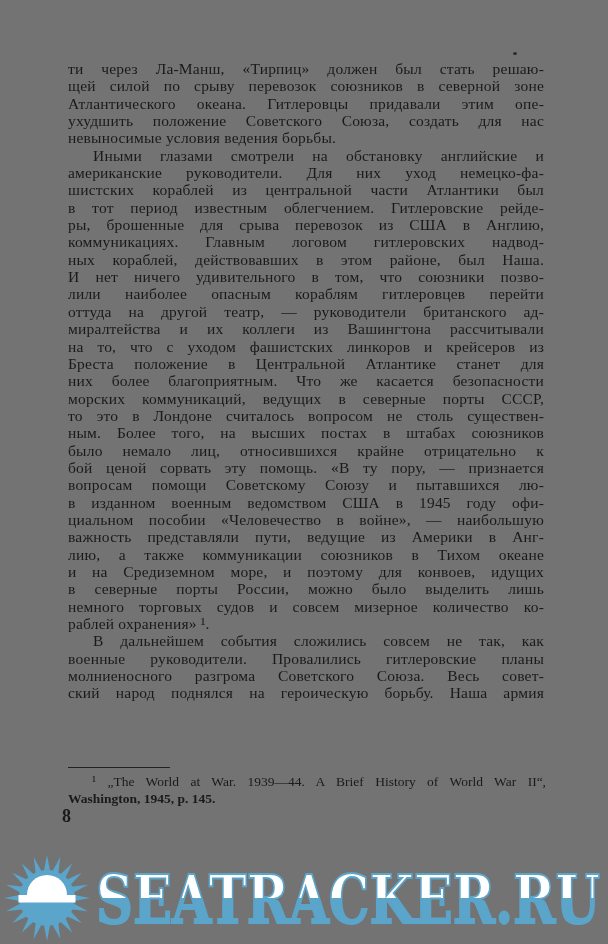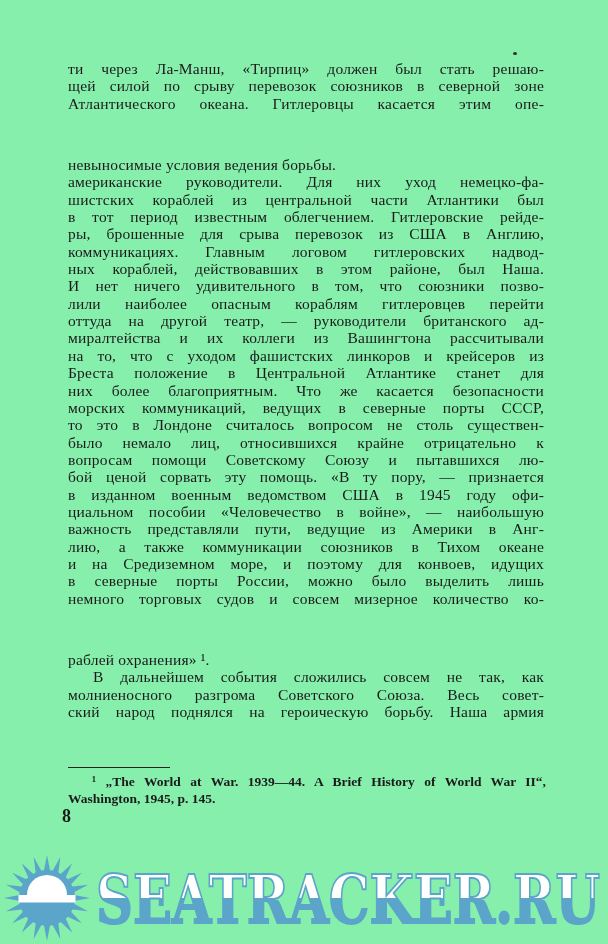--- a/index.html
+++ b/index.html
@@ -1,49 +1,49 @@
 <!DOCTYPE html>
 <html style="--ink: #1a1a1a; --wm: #5ba4ca;"><head>
 <meta charset="utf-8">
 <style>
   html,body { margin:0; padding:0; background:#e8e8e8; }
   .page {
     position:relative;
     width:608px; height:944px;
-    background:#86efac;
+    background:#737373;
     overflow:hidden;
     font-family:"Liberation Serif","DejaVu Serif",serif;
     color:var(--ink,#1a1a1a);
     margin:0 auto;
   }
   .text-block { position:absolute; left:68px; top:60px; width:476px; }
   .line {
     font-size:15.5px;
     line-height:17.35px;
     letter-spacing:0.2px;
     text-align:justify;
     text-align-last:justify;
     white-space:normal;
   }
   .line.indent { text-indent:25px; }
-  .line.last   { text-align-last:left;margin-top:44px; }
+  .line.last   { text-align-last:left; }
 
   .footnote-rule {
     position:absolute; left:68px; top:767px;
     width:102px; height:0;
     border-top:1.6px solid #222;
   }
   .footnote { position:absolute; left:68px; top:773px; width:478px; }
   .fline {
     font-size:13.5px;
     line-height:17px;
     text-align:justify;
     text-align-last:justify;
   }
-  .fline.indent { text-indent:24px;font-weight:bold; }
+  .fline.indent { text-indent:24px; }
   .fline.last   { text-align-last:left;font-weight:bold; }
 
   .page-number {
     position:absolute; left:62px; top:806px;
     font-size:18px; font-weight:700;
   }
 
   .speck {
     position:absolute; left:513px; top:52px;
     width:4px; height:3px; border-radius:50%;
@@ -68,49 +68,53 @@
 </head>
 <body>
 
 <div class="page">
 
   <div class="speck"></div>
 
   <div class="text-block" id="body-text">
       <div class="line">ти через Ла-Манш, «Тирпиц» должен был стать решаю-</div>
       <div class="line">щей силой по срыву перевозок союзников в северной зоне</div>
-      <div class="line">Атлантического океана. Гитлеровцы касается этим опе-</div>
+      <div class="line">Атлантического океана. Гитлеровцы придавали этим опе-</div>
+      <div class="line">ухудшить положение Советского Союза, создать для нас</div>
       <div class="line last">невыносимые условия ведения борьбы.</div>
+      <div class="line indent">Иными глазами смотрели на обстановку английские и</div>
       <div class="line">американские руководители. Для них уход немецко-фа-</div>
       <div class="line">шистских кораблей из центральной части Атлантики был</div>
       <div class="line">в тот период известным облегчением. Гитлеровские рейде-</div>
       <div class="line">ры, брошенные для срыва перевозок из США в Англию,</div>
       <div class="line">коммуникациях. Главным логовом гитлеровских надвод-</div>
       <div class="line">ных кораблей, действовавших в этом районе, был Наша.</div>
       <div class="line">И нет ничего удивительного в том, что союзники позво-</div>
       <div class="line">лили наиболее опасным кораблям гитлеровцев перейти</div>
       <div class="line">оттуда на другой театр, — руководители британского ад-</div>
       <div class="line">миралтейства и их коллеги из Вашингтона рассчитывали</div>
       <div class="line">на то, что с уходом фашистских линкоров и крейсеров из</div>
       <div class="line">Бреста положение в Центральной Атлантике станет для</div>
       <div class="line">них более благоприятным. Что же касается безопасности</div>
       <div class="line">морских коммуникаций, ведущих в северные порты СССР,</div>
       <div class="line">то это в Лондоне считалось вопросом не столь существен-</div>
+      <div class="line">ным. Более того, на высших постах в штабах союзников</div>
       <div class="line">было немало лиц, относившихся крайне отрицательно к</div>
+      <div class="line">бой ценой сорвать эту помощь. «В ту пору, — признается</div>
       <div class="line">вопросам помощи Советскому Союзу и пытавшихся лю-</div>
-      <div class="line">бой ценой сорвать эту помощь. «В ту пору, — признается</div>
       <div class="line">в изданном военным ведомством США в 1945 году офи-</div>
       <div class="line">циальном пособии «Человечество в войне», — наибольшую</div>
       <div class="line">важность представляли пути, ведущие из Америки в Анг-</div>
       <div class="line">лию, а также коммуникации союзников в Тихом океане</div>
       <div class="line">и на Средиземном море, и поэтому для конвоев, идущих</div>
       <div class="line">в северные порты России, можно было выделить лишь</div>
       <div class="line">немного торговых судов и совсем мизерное количество ко-</div>
       <div class="line last">раблей охранения» ¹.</div>
       <div class="line indent">В дальнейшем события сложились совсем не так, как</div>
+      <div class="line">военные руководители. Провалились гитлеровские планы</div>
       <div class="line">молниеносного разгрома Советского Союза. Весь совет-</div>
       <div class="line">ский народ поднялся на героическую борьбу. Наша армия</div>
     </div>
 
   <div class="footnote-rule"></div>
 
   <div class="footnote" id="footnote">
       <div class="fline indent">¹ „The World at War. 1939—44. A Brief History of World War II“,</div>
       <div class="fline last">Washington, 1945, p. 145.</div>
     </div>

